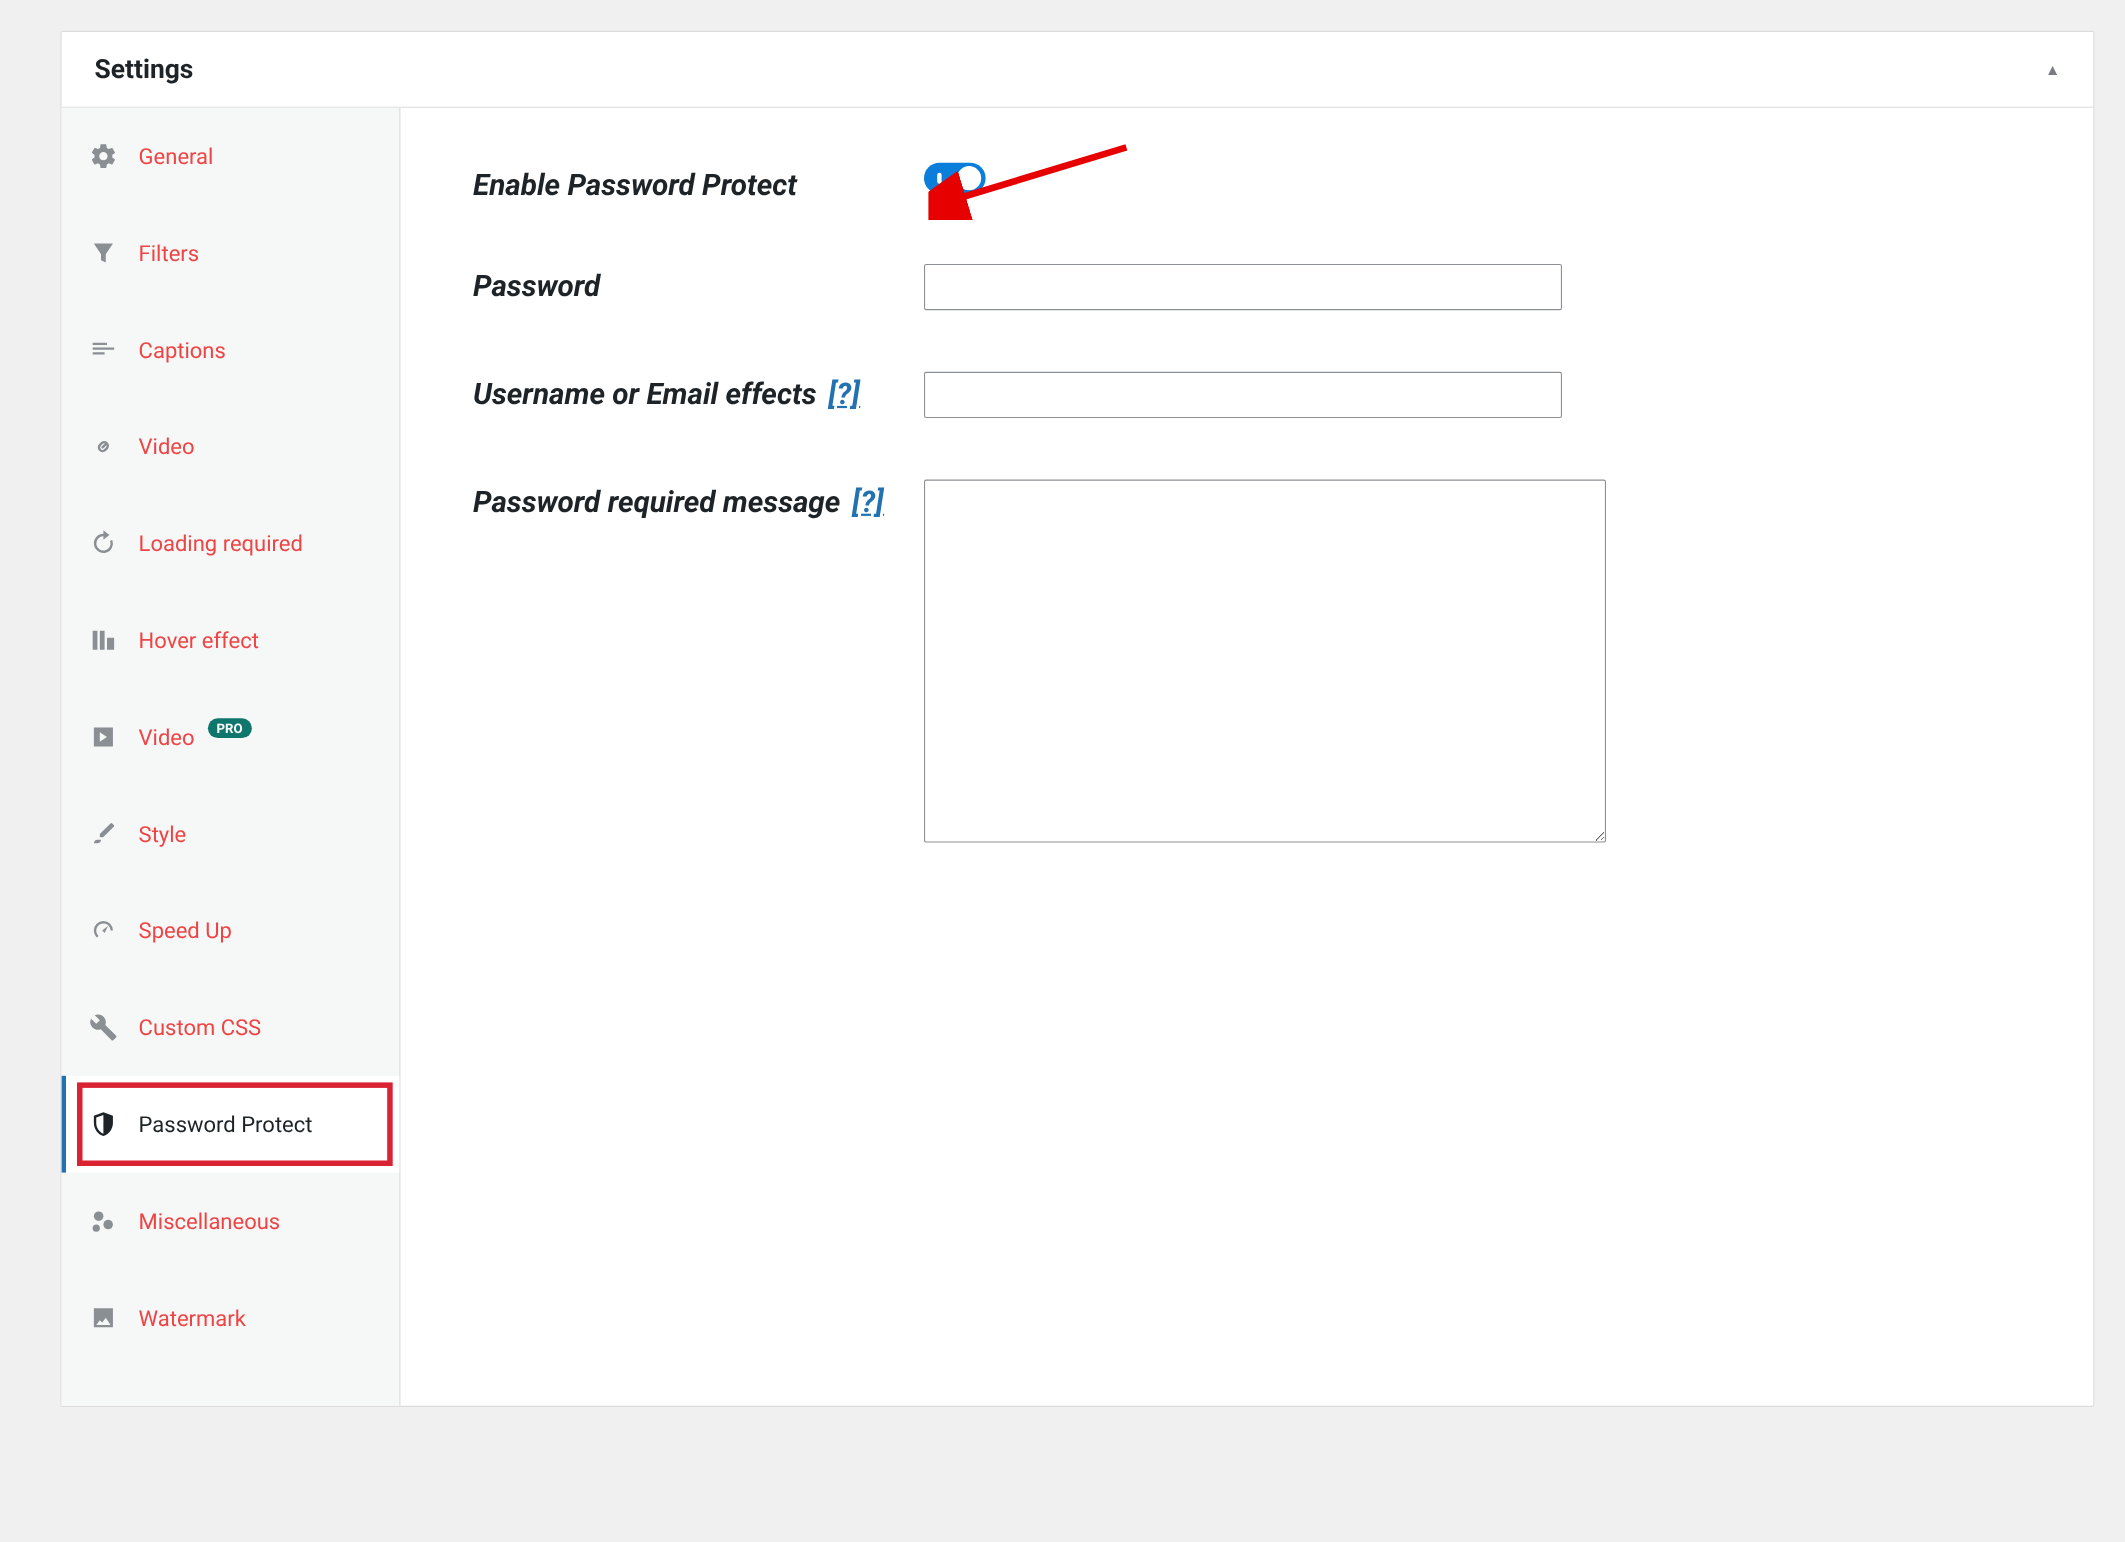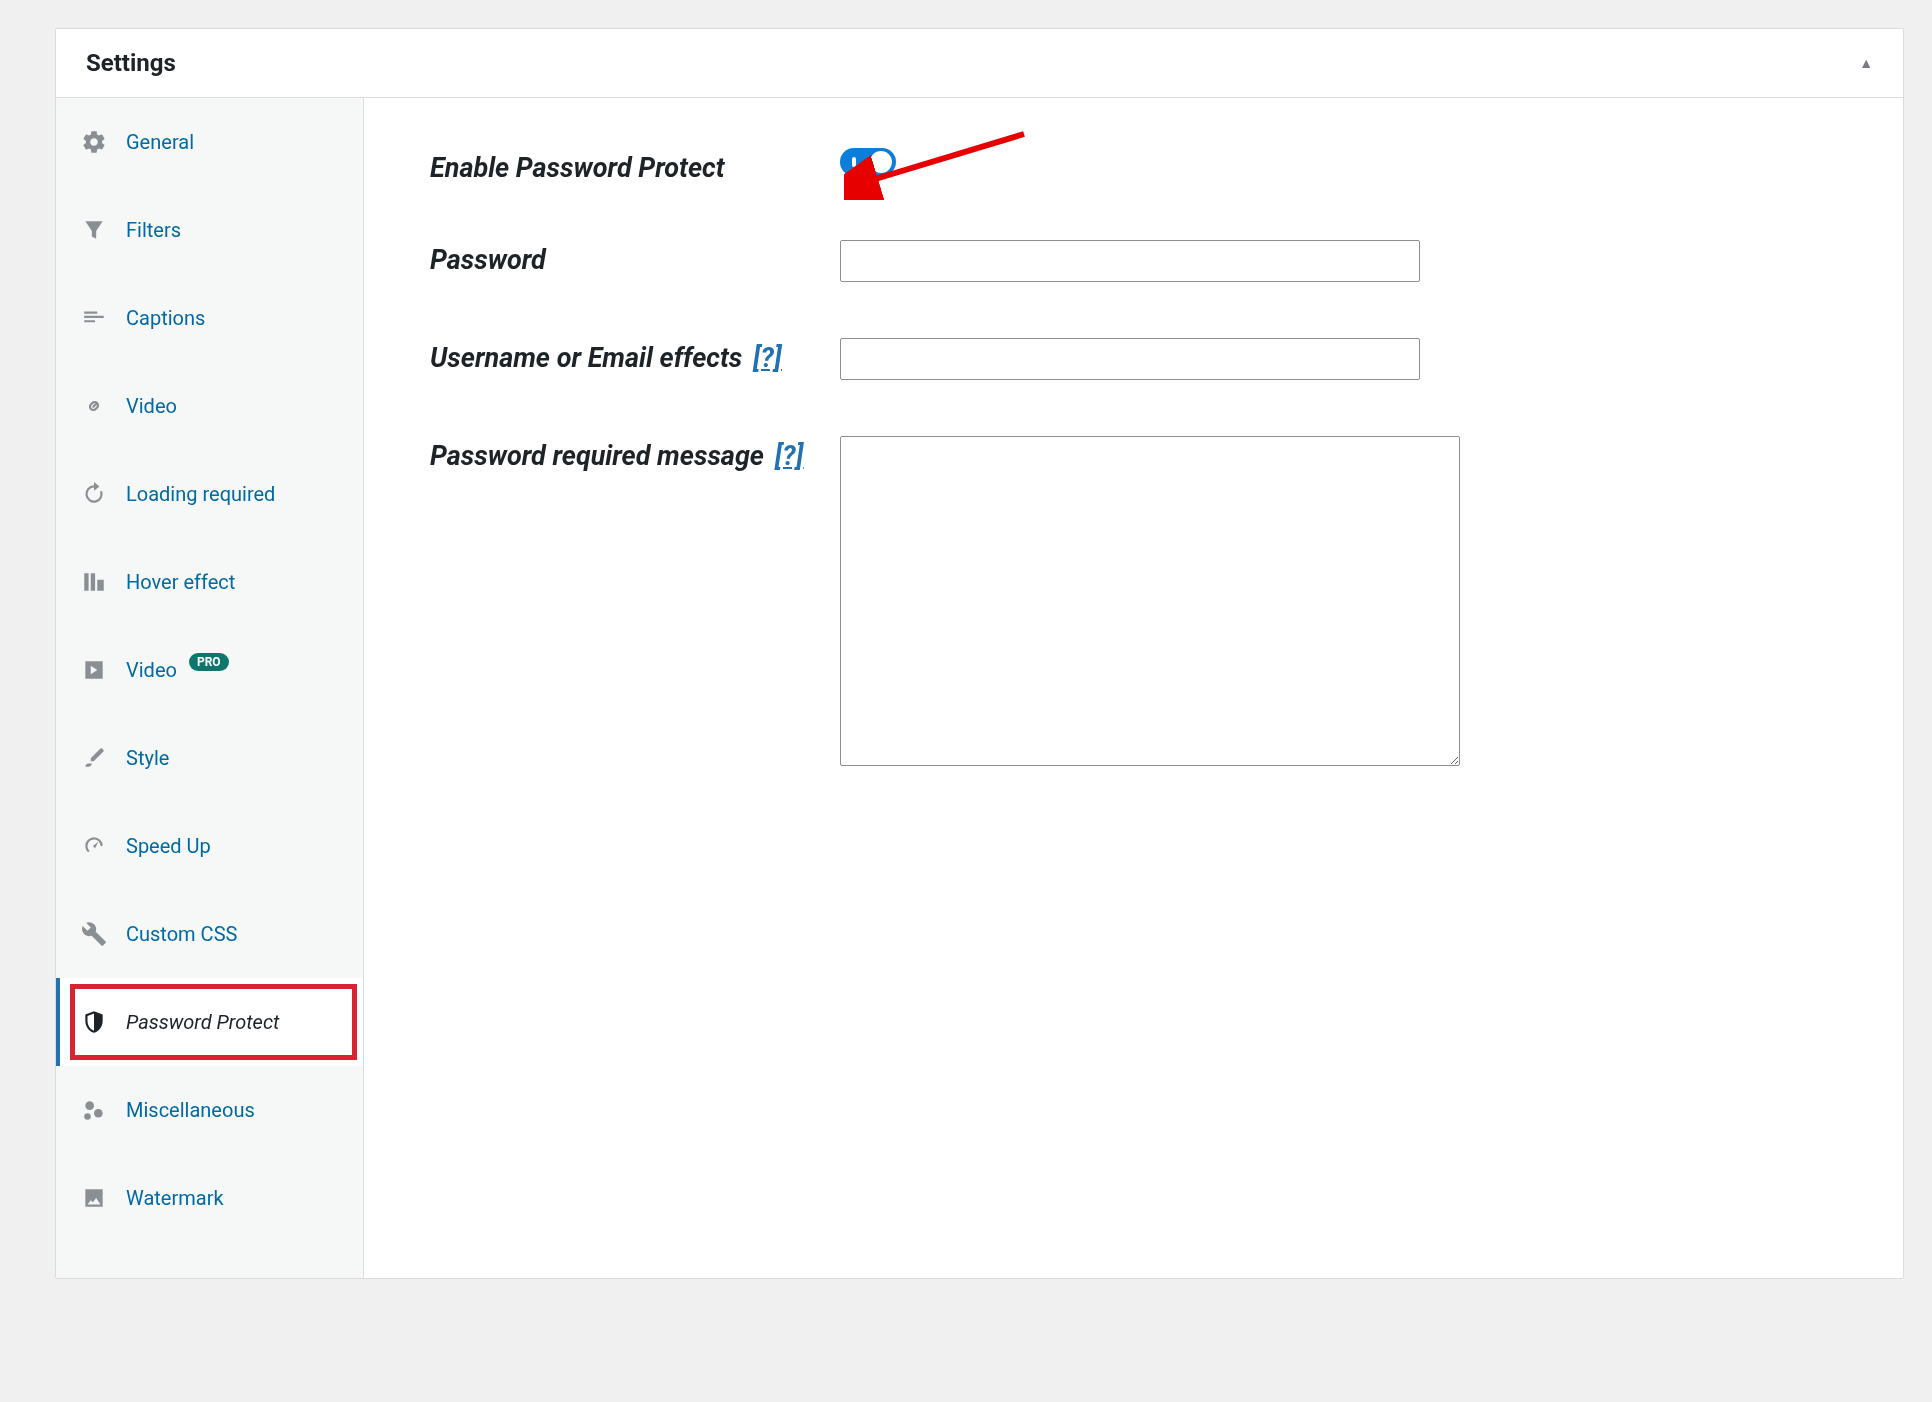--- a/index.html
+++ b/index.html
@@ -55,27 +55,26 @@
   width: 28px;
   height: 28px;
   display: flex;
   align-items: center;
   justify-content: center;
   flex-shrink: 0;
 }
 .sidebar-item .icon svg { width: 26px; height: 26px; fill: #8a8f94; }
 .sidebar-item .label {
   font-size: 20px;
-  color: #0369a1;
+  color: #ef4444;
 }
 .sidebar-item.active {
   background: #fff;
   border-left: 4px solid #2271b1;
   padding-left: 20px;
-  font-style: italic;
 }
 .sidebar-item.active .label { color: #1d2327; }
 .sidebar-item.active .icon svg { fill: #1d2327; }
 .sidebar-item.highlight-box::after {
   content: "";
   position: absolute;
   left: 10px; right: 6px; top: 6px; bottom: 6px;
   border: 5px solid #d92332;
   pointer-events: none;
 }

